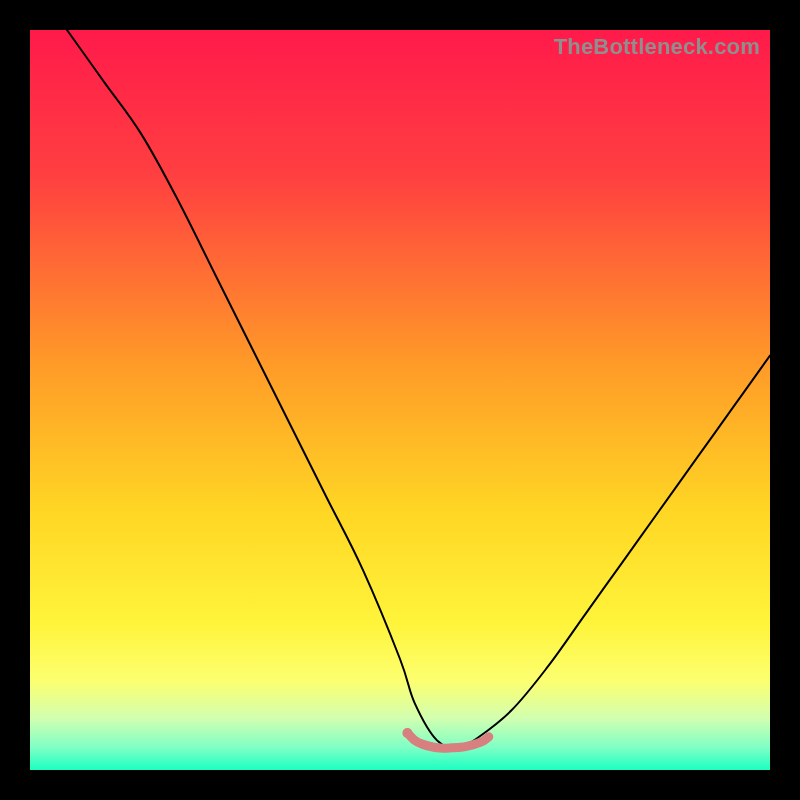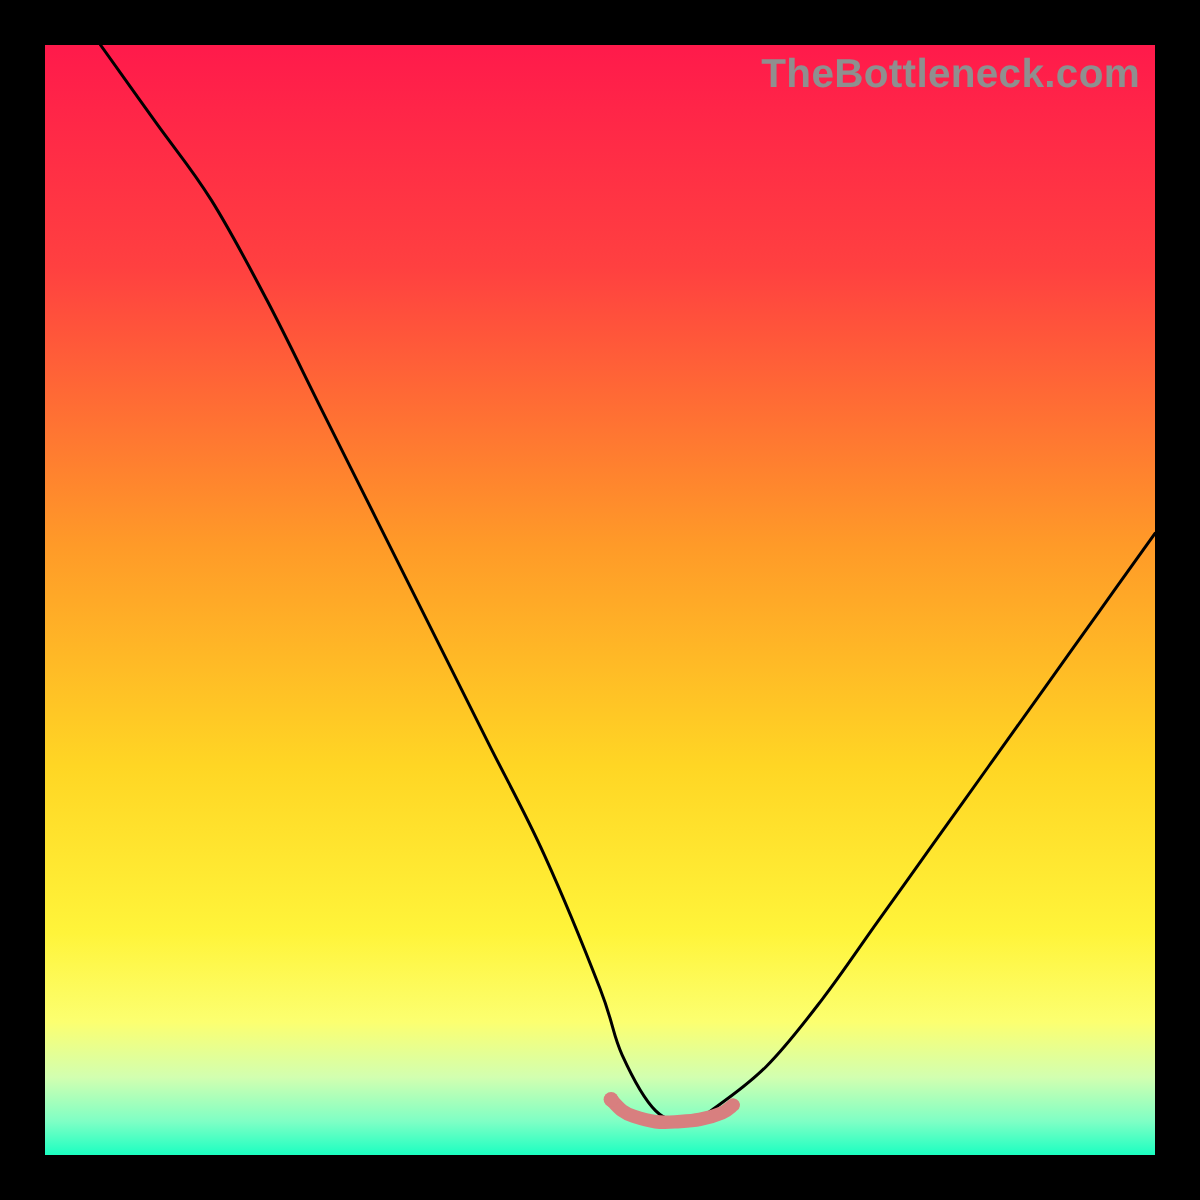--- a/index.html
+++ b/index.html
@@ -23,21 +23,21 @@
     left: 0;
     top: 0;
     width: 100%;
     height: 100%;
   }
   .watermark {
     position: absolute;
     top: 4px;
     right: 10px;
     font-family: Arial, Helvetica, sans-serif;
-    font-size: 27px;
+    font-size: 22px;
     font-weight: 600;
     color: #8f8f8f;
     letter-spacing: 0.2px;
     user-select: none;
   }
   svg.curve {
     position: absolute;
     left: 0;
     top: 0;
     width: 740px;

